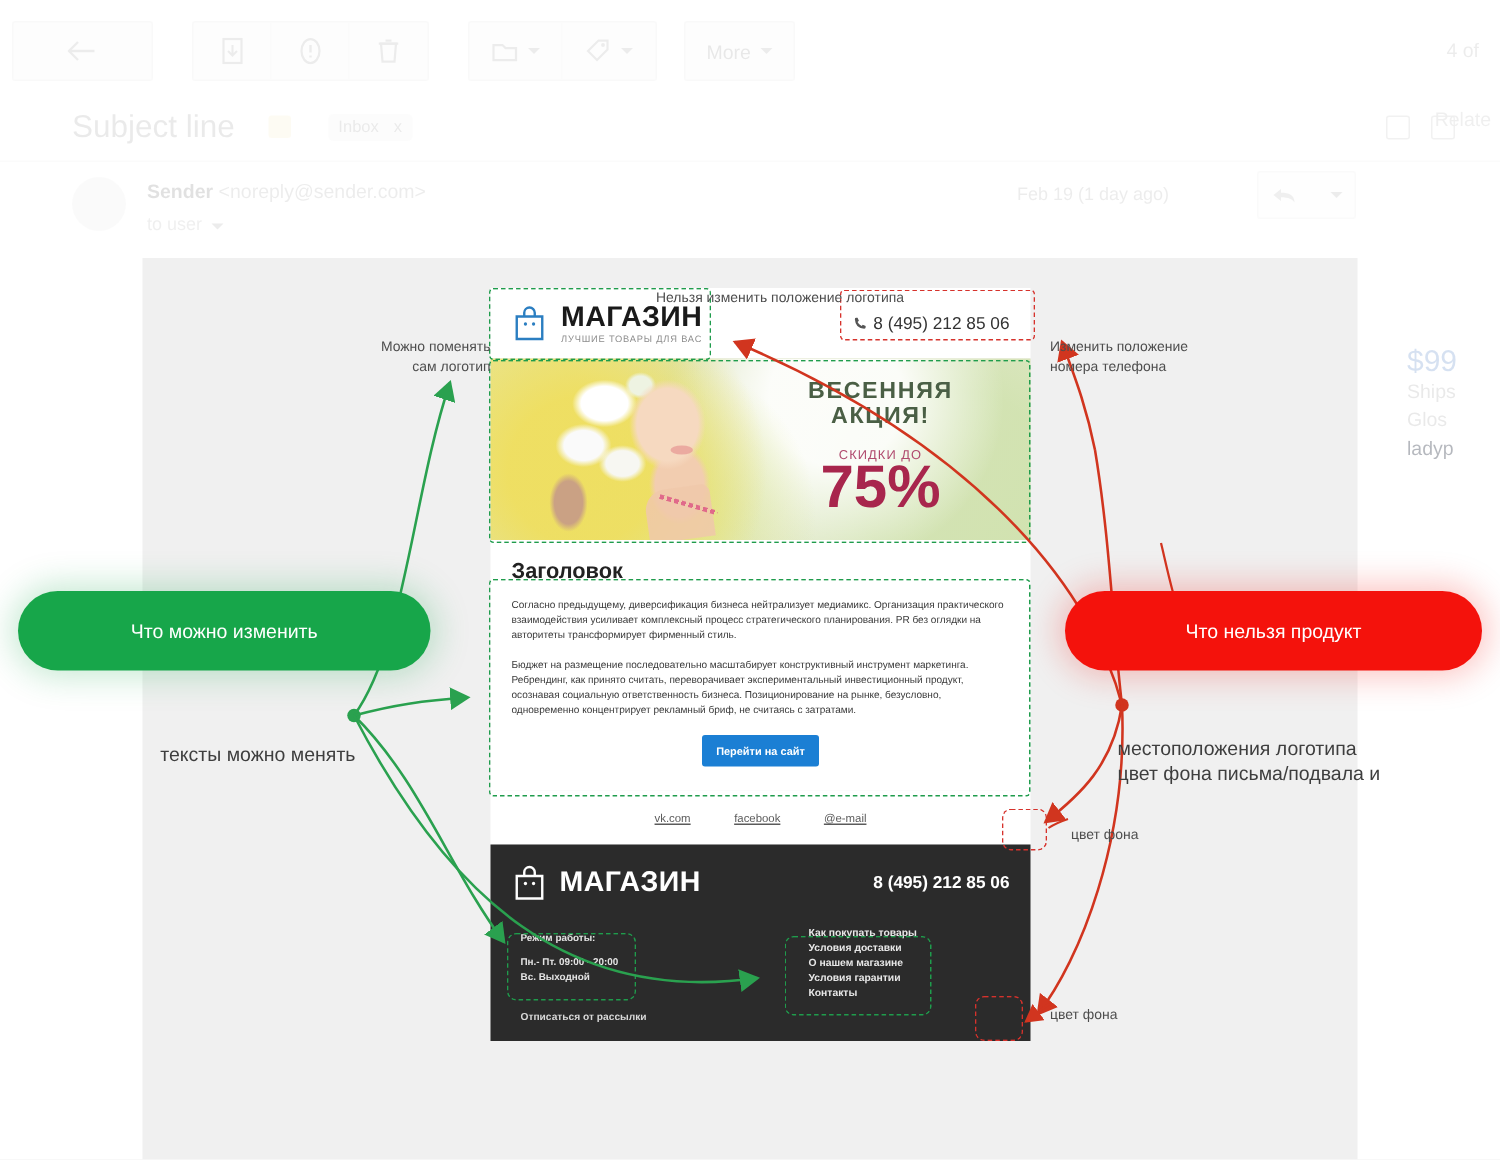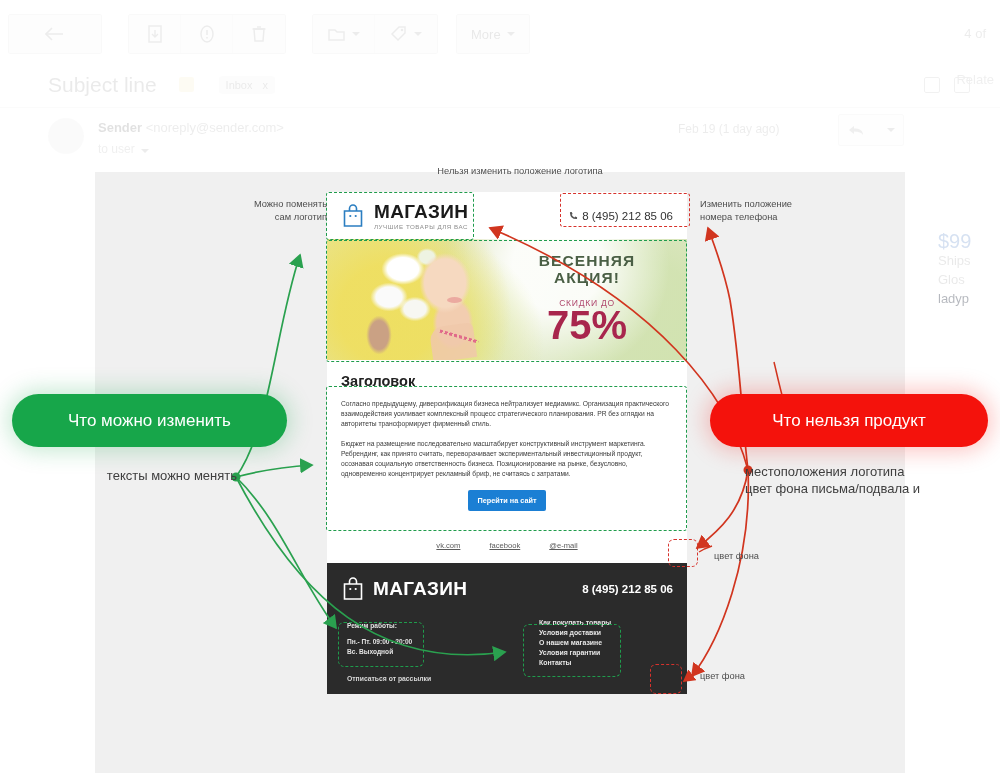--- a/index.html
+++ b/index.html
@@ -98,26 +98,26 @@
   .foot-menu{position:absolute;left:212px;top:55px;color:#e8e8e8;font-size:6.9px;line-height:10px;font-weight:bold;}
   .foot-unsub{position:absolute;left:20px;bottom:12px;color:#d9d9d9;font-size:6.8px;font-weight:bold;}
 
   
   .dash{position:absolute;border:1.6px dashed #1f9c4c;border-radius:3px;pointer-events:none;}
   .dash.red{border-color:#d6322c;}
   .dash.rsq{border-radius:6px;}
 
   
   .pill{position:absolute;border-radius:30px;color:#fff;display:flex;align-items:center;justify-content:center;
-        font-size:17px;white-space:nowrap;}
+        font-size:13px;white-space:nowrap;}
   #pill-green{left:12px;top:394px;width:275px;height:53px;background:#17a64a;box-shadow:0 0 22px 4px rgba(23,166,74,.25);}
   #pill-red{left:710px;top:394px;width:278px;height:53px;background:#f4120c;box-shadow:0 0 22px 4px rgba(244,18,12,.25);}
 
   
-  .anno{position:absolute;color:#4d4d4d;font-size:9.3px;line-height:12.5px;}
+  .anno{position:absolute;color:#4d4d4d;font-size:9.3px;line-height:12.5px;margin-top:27px;}
   #an-top{left:395px;top:165px;width:250px;text-align:center;}
   #an-left-logo{left:212px;top:198px;width:115px;text-align:right;}
   #an-right-phone{left:700px;top:198px;width:160px;}
   #an-texts{left:62px;top:470px;width:175px;text-align:right;font-size:13px;color:#3e3e3e;}
   #an-bgcolor{left:745px;top:463px;width:235px;font-size:13px;line-height:17px;color:#3e3e3e;}
   .tiny-lbl{position:absolute;font-size:9.3px;color:#4d4d4d;}
   #lbl-bg1{left:714px;top:551px;}
   #lbl-bg2{left:700px;top:671px;}
 
   svg.ov{position:absolute;left:0;top:0;width:1000px;height:773px;pointer-events:none;}

